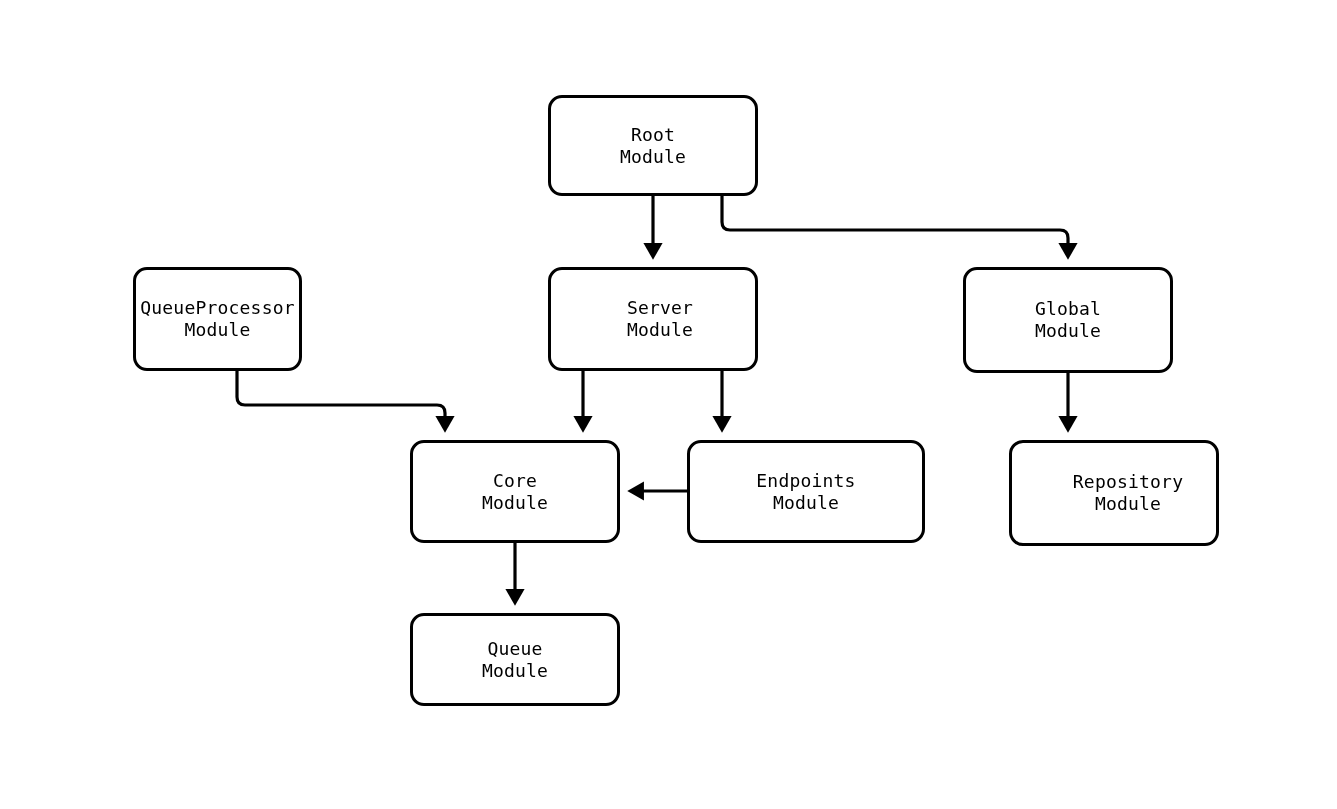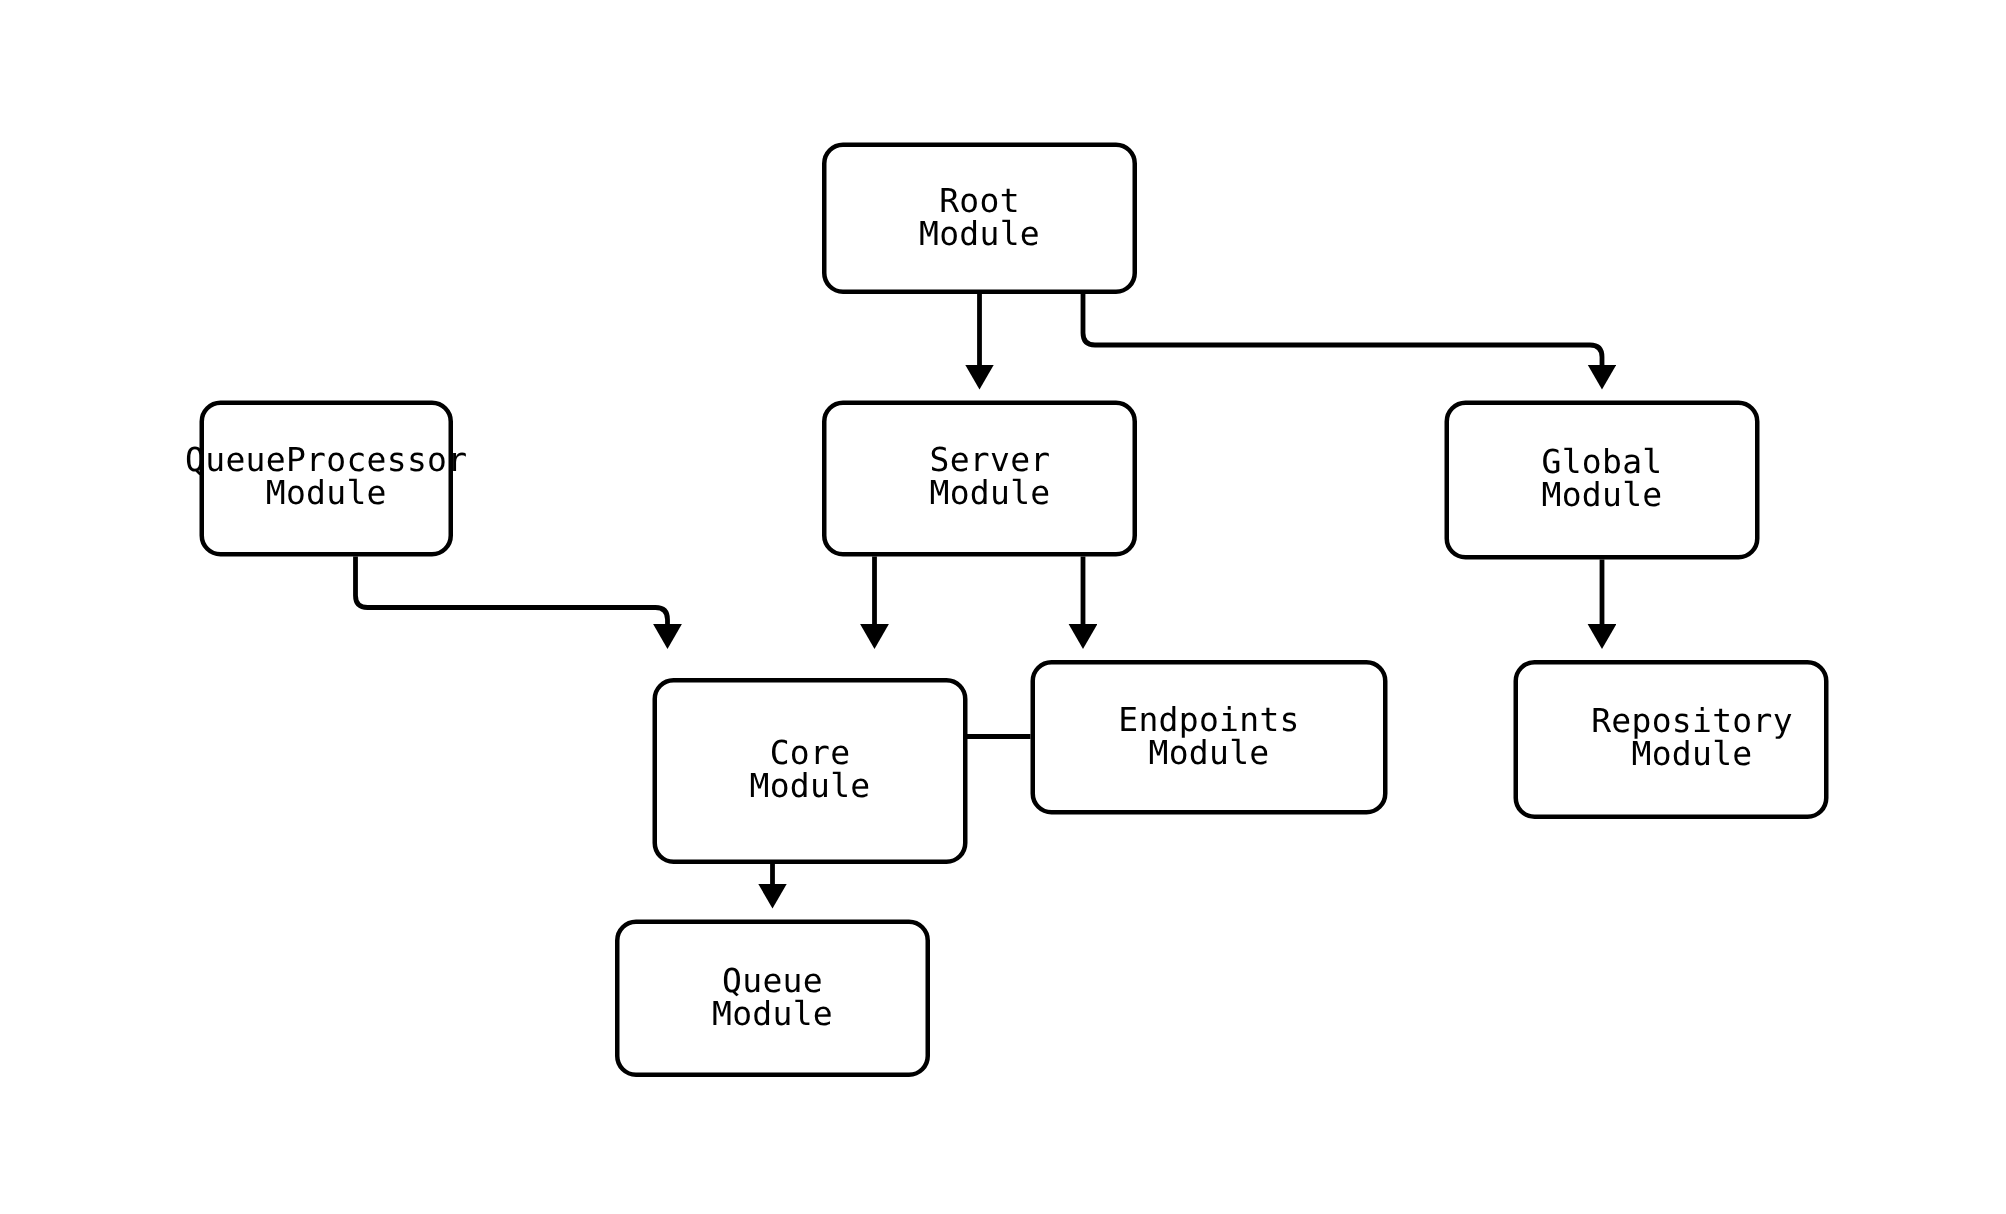--- a/index.html
+++ b/index.html
@@ -34,21 +34,21 @@
     border: 3px solid #000000;
     border-radius: 14px;
     display: flex;
     align-items: center;
     justify-content: center;
     z-index: 2;
   }
   .node-label {
     text-align: center;
     color: #000000;
-    font-size: 22px;
+    font-size: 18px;
     line-height: 22px;
     font-weight: 400;
     white-space: pre;
     letter-spacing: 0.2px;
   }
 </style>
 </head>
 <body>
 
 <div id="diagram-root" style="background: rgb(255, 255, 255);">
@@ -90,33 +90,33 @@
   <div class="node" style="left: 548px; top: 267px; width: 210px; height: 104px; border-color: rgb(0, 0, 0); padding-left: 14px;">
     <span class="node-label">Server
 Module</span>
   </div>
 
   <div class="node" style="left: 963px; top: 267px; width: 210px; height: 106px; border-color: rgb(0, 0, 0);">
     <span class="node-label">Global
 Module</span>
   </div>
 
-  <div class="node" style="left: 410px; top: 452px; width: 210px; height: 124px; border-color: rgb(0, 0, 0); margin-left: 25px;">
+  <div class="node" style="left: 410px; top: 440px; width: 210px; height: 103px; border-color: rgb(0, 0, 0);">
     <span class="node-label">Core
 Module</span>
   </div>
 
   <div class="node" style="left: 687px; top: 440px; width: 238px; height: 103px; border-color: rgb(0, 0, 0);">
     <span class="node-label">Endpoints
 Module</span>
   </div>
 
   <div class="node" style="left: 1009px; top: 440px; width: 210px; height: 106px; border-color: rgb(0, 0, 0); padding-left: 28px;">
     <span class="node-label">Repository
 Module</span>
   </div>
 
-  <div class="node" style="left: 410px; top: 613px; width: 210px; height: 105px; border-color: rgb(0, 0, 0);">
+  <div class="node" style="left: 410px; top: 613px; width: 210px; height: 93px; border-color: rgb(0, 0, 0);">
     <span class="node-label">Queue
 Module</span>
   </div>
 
 </div>
 
 </body></html>

